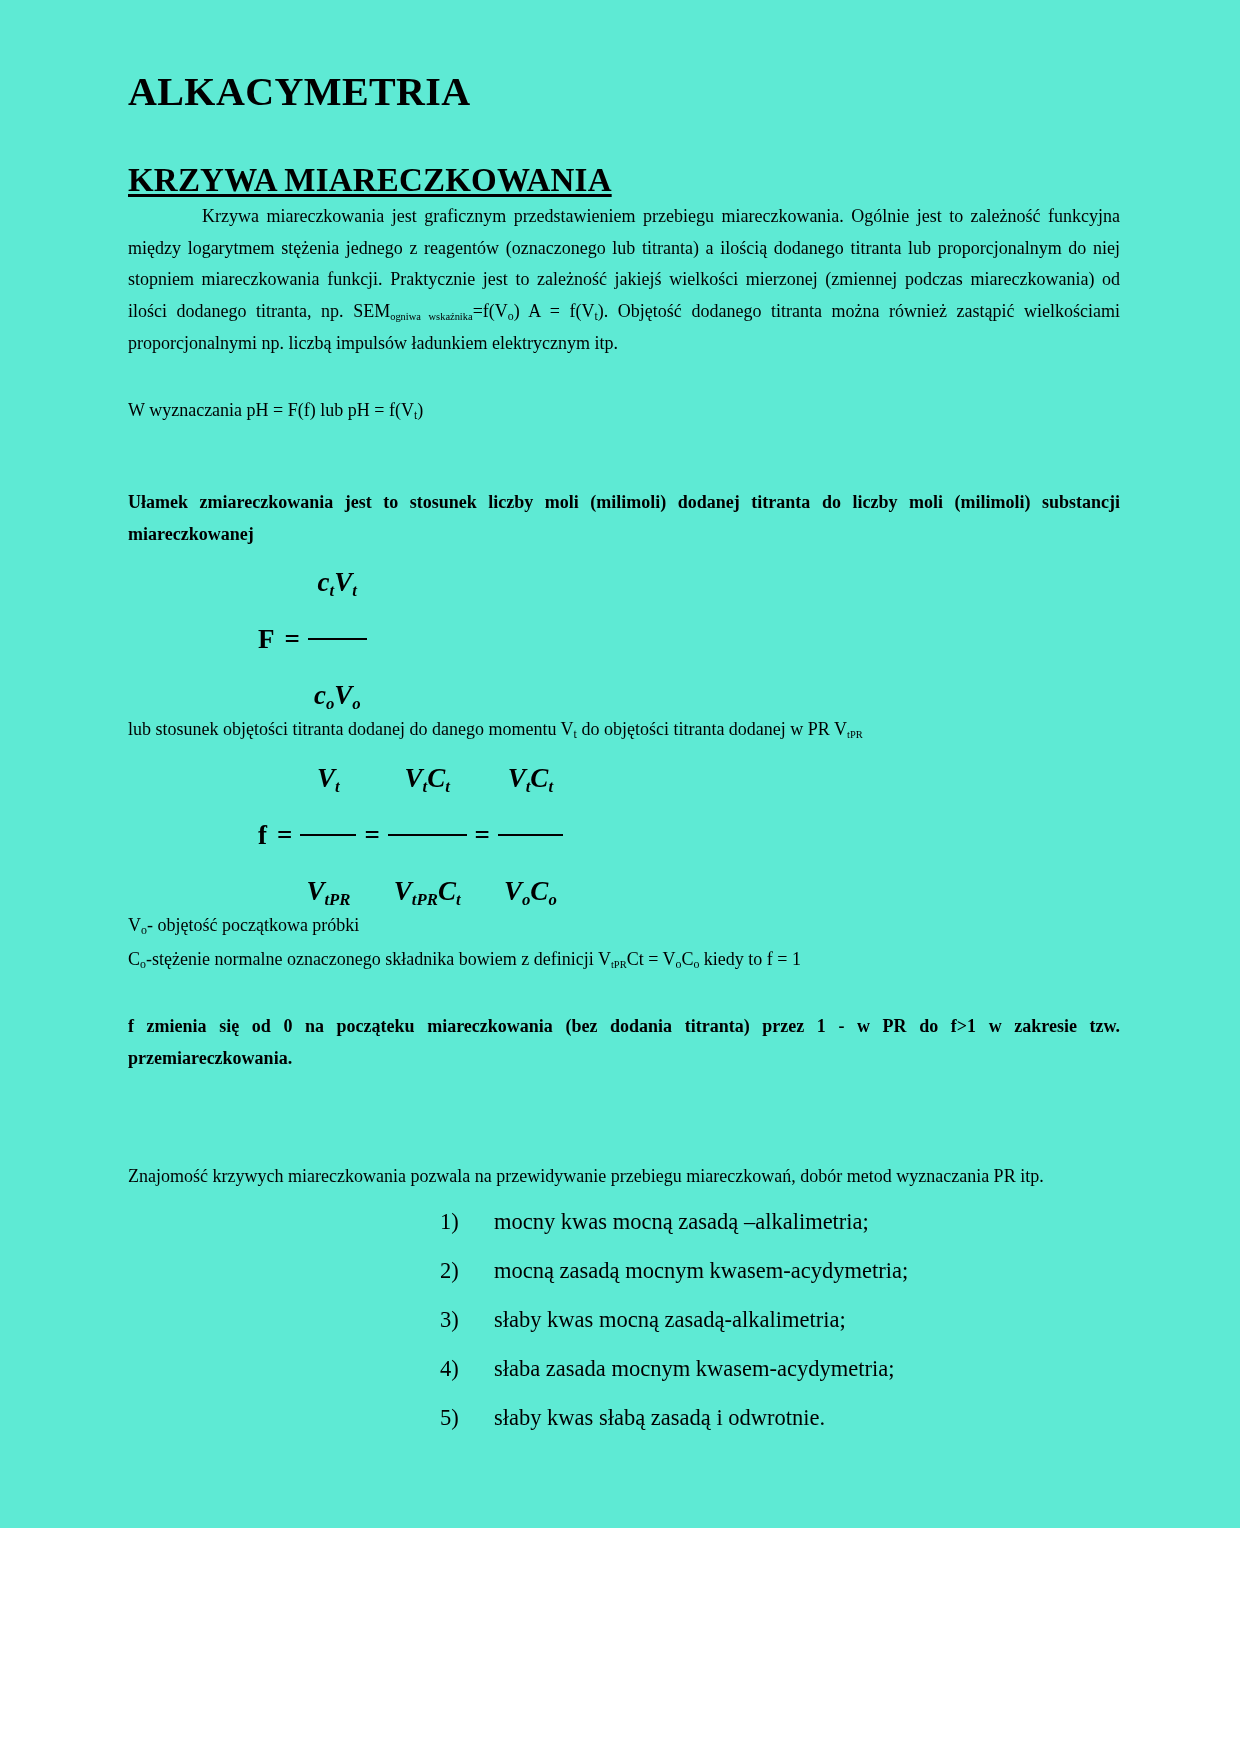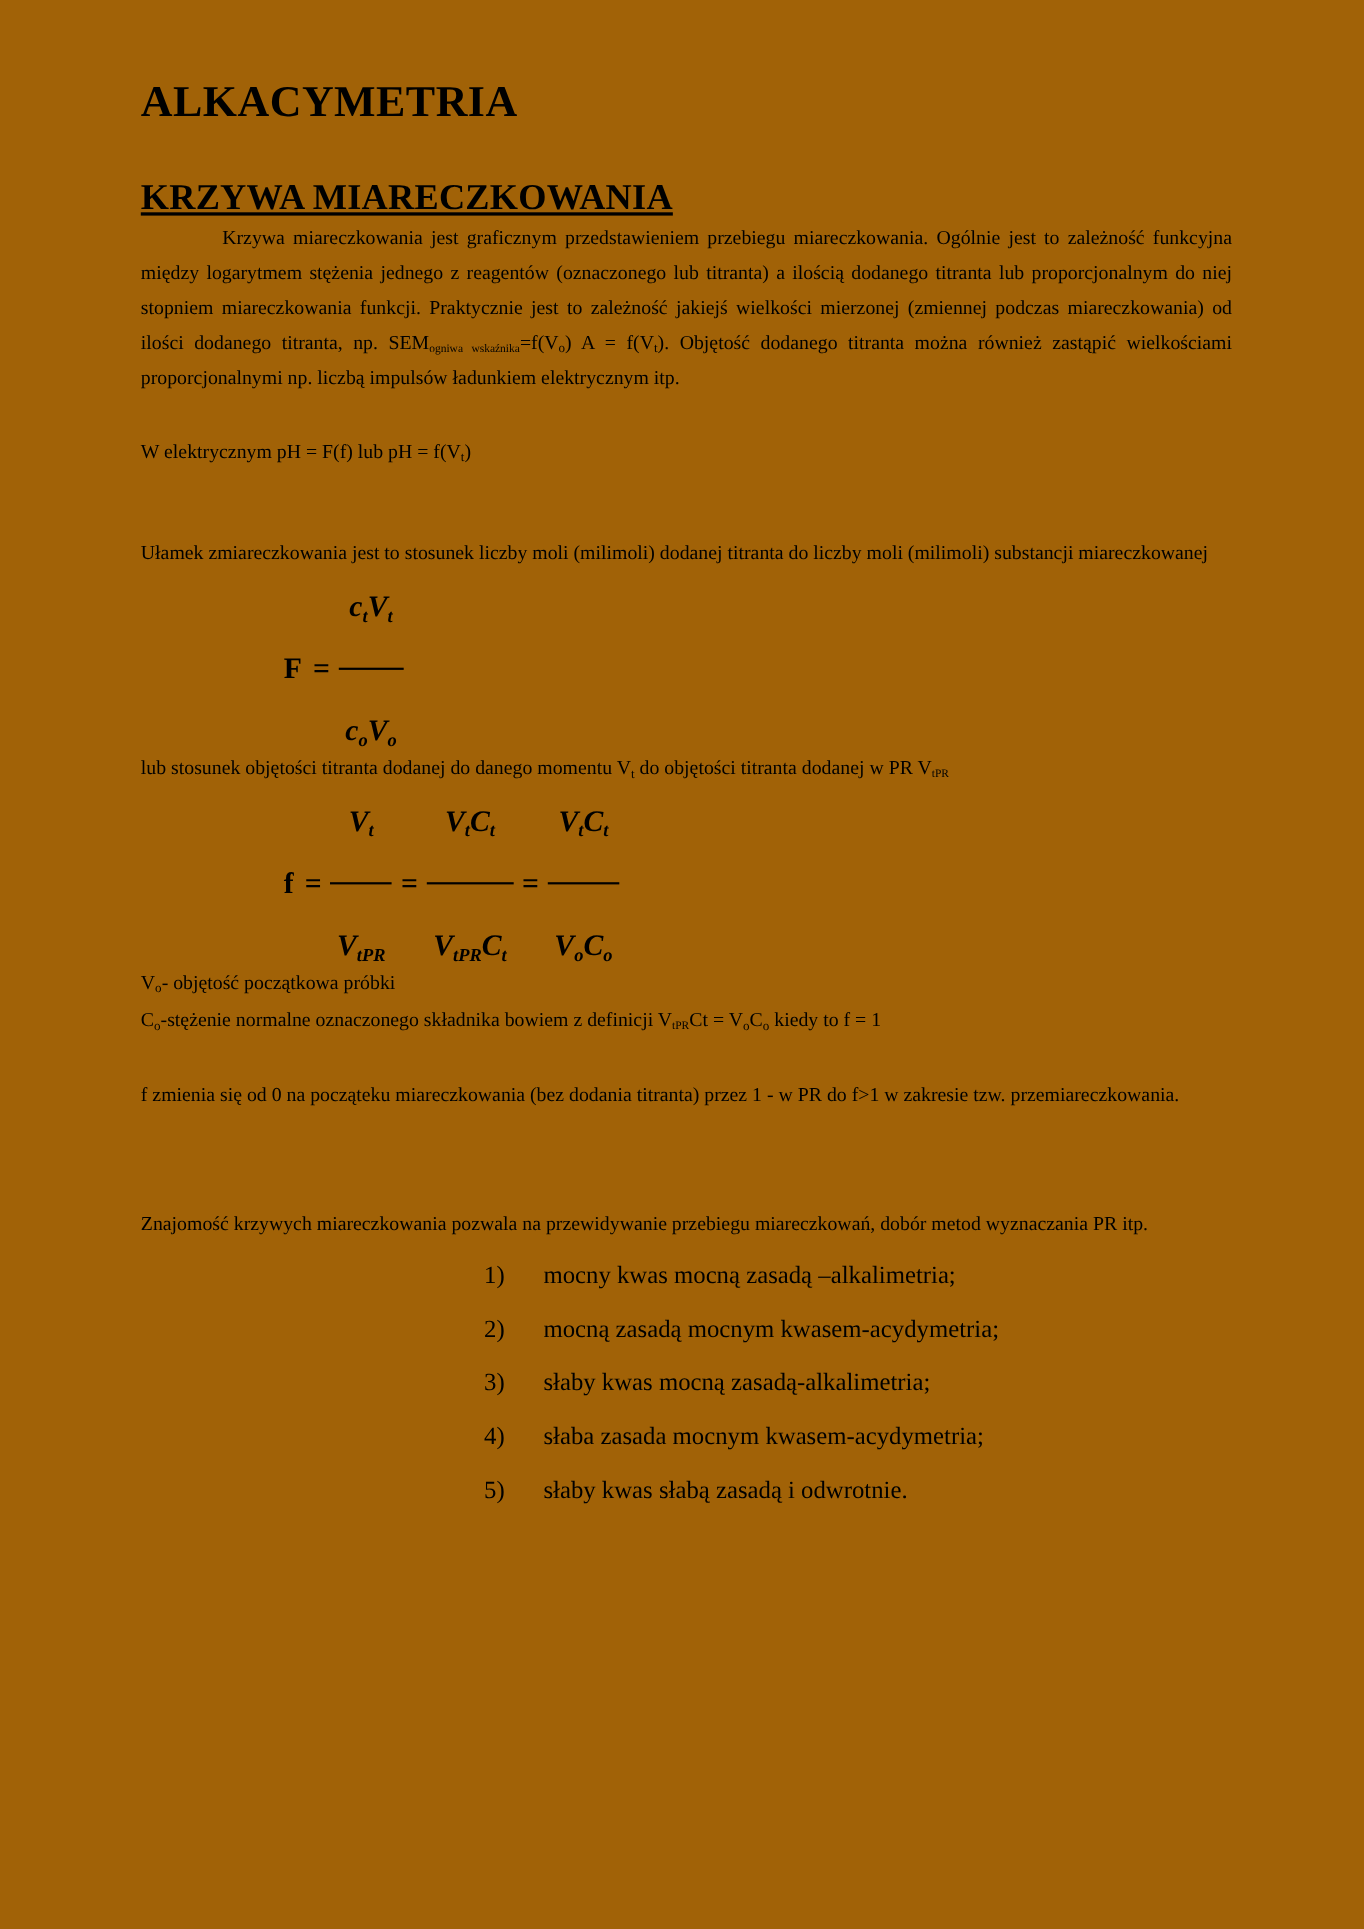--- a/index.html
+++ b/index.html
@@ -7,22 +7,22 @@
     padding: 0;
     background: #ffffff;
   }
   body {
     font-family: "Liberation Serif", "DejaVu Serif", serif;
     color: #000000;
   }
   .page {
     position: relative;
     width: 1240px;
-    height: 1754px;
-    background: #a16207;
+    height: 1528px;
+    background: #5eead4;
     box-sizing: border-box;
     padding: 52px 120px 40px 128px;
     overflow: hidden;
   }
   .doc-title {
     font-size: 40px;
     font-weight: bold;
     letter-spacing: 0.4px;
     margin: 18px 0 0 0;
     line-height: 1.1;
@@ -38,21 +38,21 @@
   p.body {
     font-size: 18px;
     line-height: 1.76;
     text-align: justify;
     margin: 2px 0 0 0;
   }
   p.body.indent-first {
     text-indent: 74px;
   }
   p.body.bold {
-    font-weight: normal;
+    font-weight: bold;
   }
   .spacer-md { height: 34px; }
   .spacer-lg { height: 58px; }
   .spacer-xl { height: 84px; }
 
   sub {
     font-size: 0.66em;
     vertical-align: -0.26em;
     line-height: 0;
   }
@@ -147,21 +147,21 @@
 <div class="page">
 
   <h1 class="doc-title">ALKACYMETRIA</h1>
 
   <h2 class="section-heading">KRZYWA MIARECZKOWANIA</h2>
 
   <p class="body indent-first"><span>Krzywa miareczkowania jest graficznym przedstawieniem przebiegu miareczkowania. Ogólnie jest to zależność funkcyjna między logarytmem stężenia jednego z reagentów (oznaczonego lub titranta) a ilością dodanego titranta lub proporcjonalnym do niej stopniem miareczkowania funkcji. Praktycznie jest to zależność jakiejś wielkości mierzonej (zmiennej podczas miareczkowania) od ilości dodanego titranta, np. SEM</span><sub class="tiny">ogniwa wskaźnika</sub><span>=f(V</span><sub>o</sub><span>) A = f(V</span><sub>t</sub><span>). Objętość dodanego titranta można również zastąpić wielkościami proporcjonalnymi  np. liczbą impulsów ładunkiem elektrycznym itp.</span></p>
 
   <div class="spacer-md"></div>
 
-  <p class="body"><span>W elektrycznym pH = F(f) lub pH = f(V</span><sub>t</sub><span>)</span></p>
+  <p class="body"><span>W wyznaczania pH = F(f) lub pH = f(V</span><sub>t</sub><span>)</span></p>
 
   <div class="spacer-lg"></div>
 
   <p class="body bold">Ułamek zmiareczkowania jest to stosunek liczby moli (milimoli) dodanej titranta do liczby moli (milimoli) substancji miareczkowanej</p>
 
   <div class="formula-block f1">
     <span class="mathrow">
       <span class="mlead">F</span>
       <span class="mop">=</span>
       <span class="frac">

